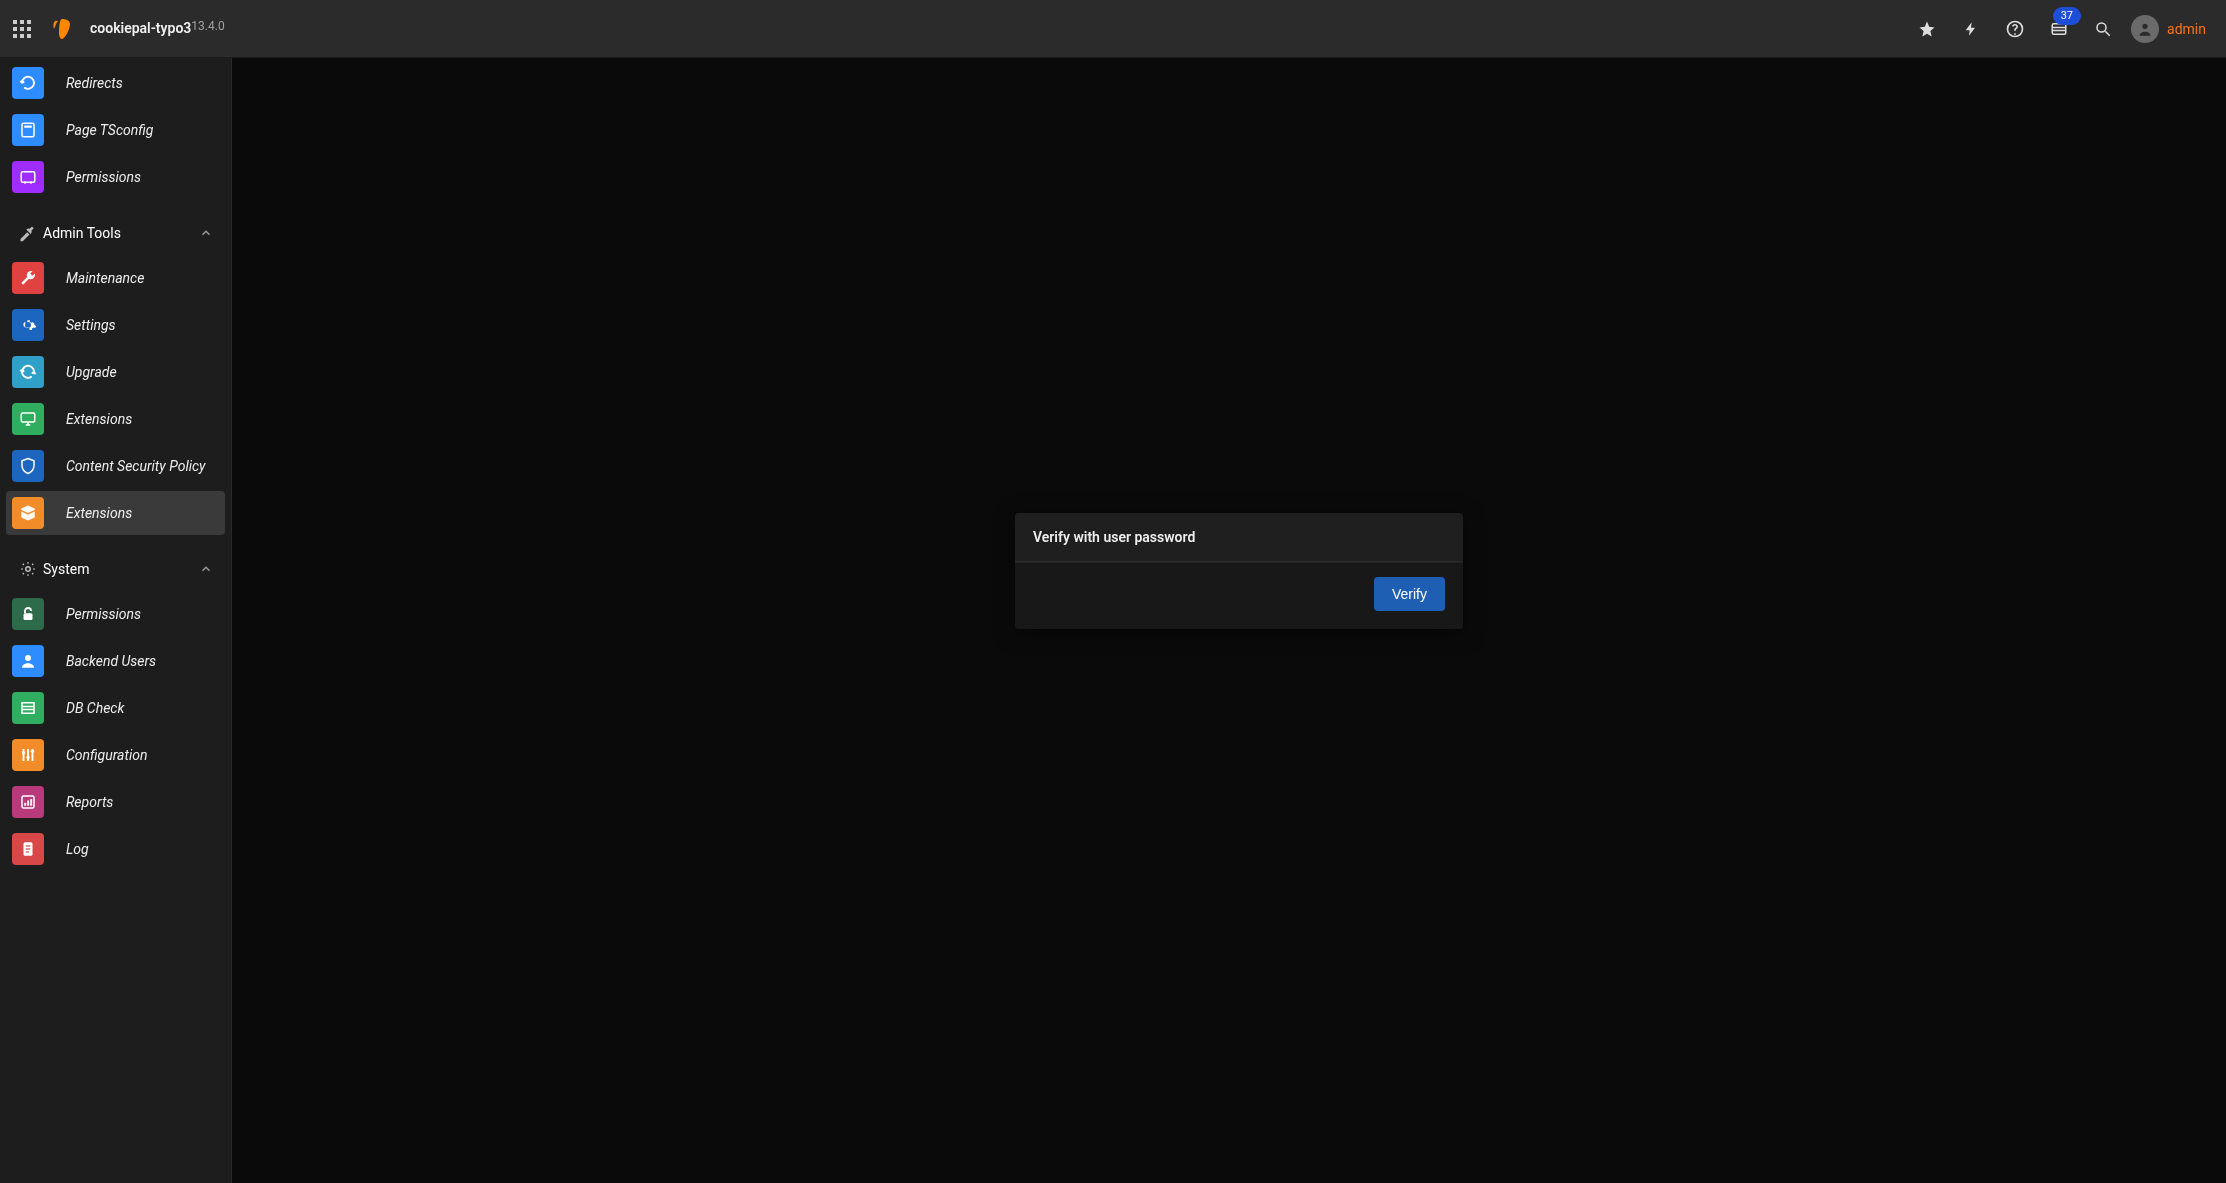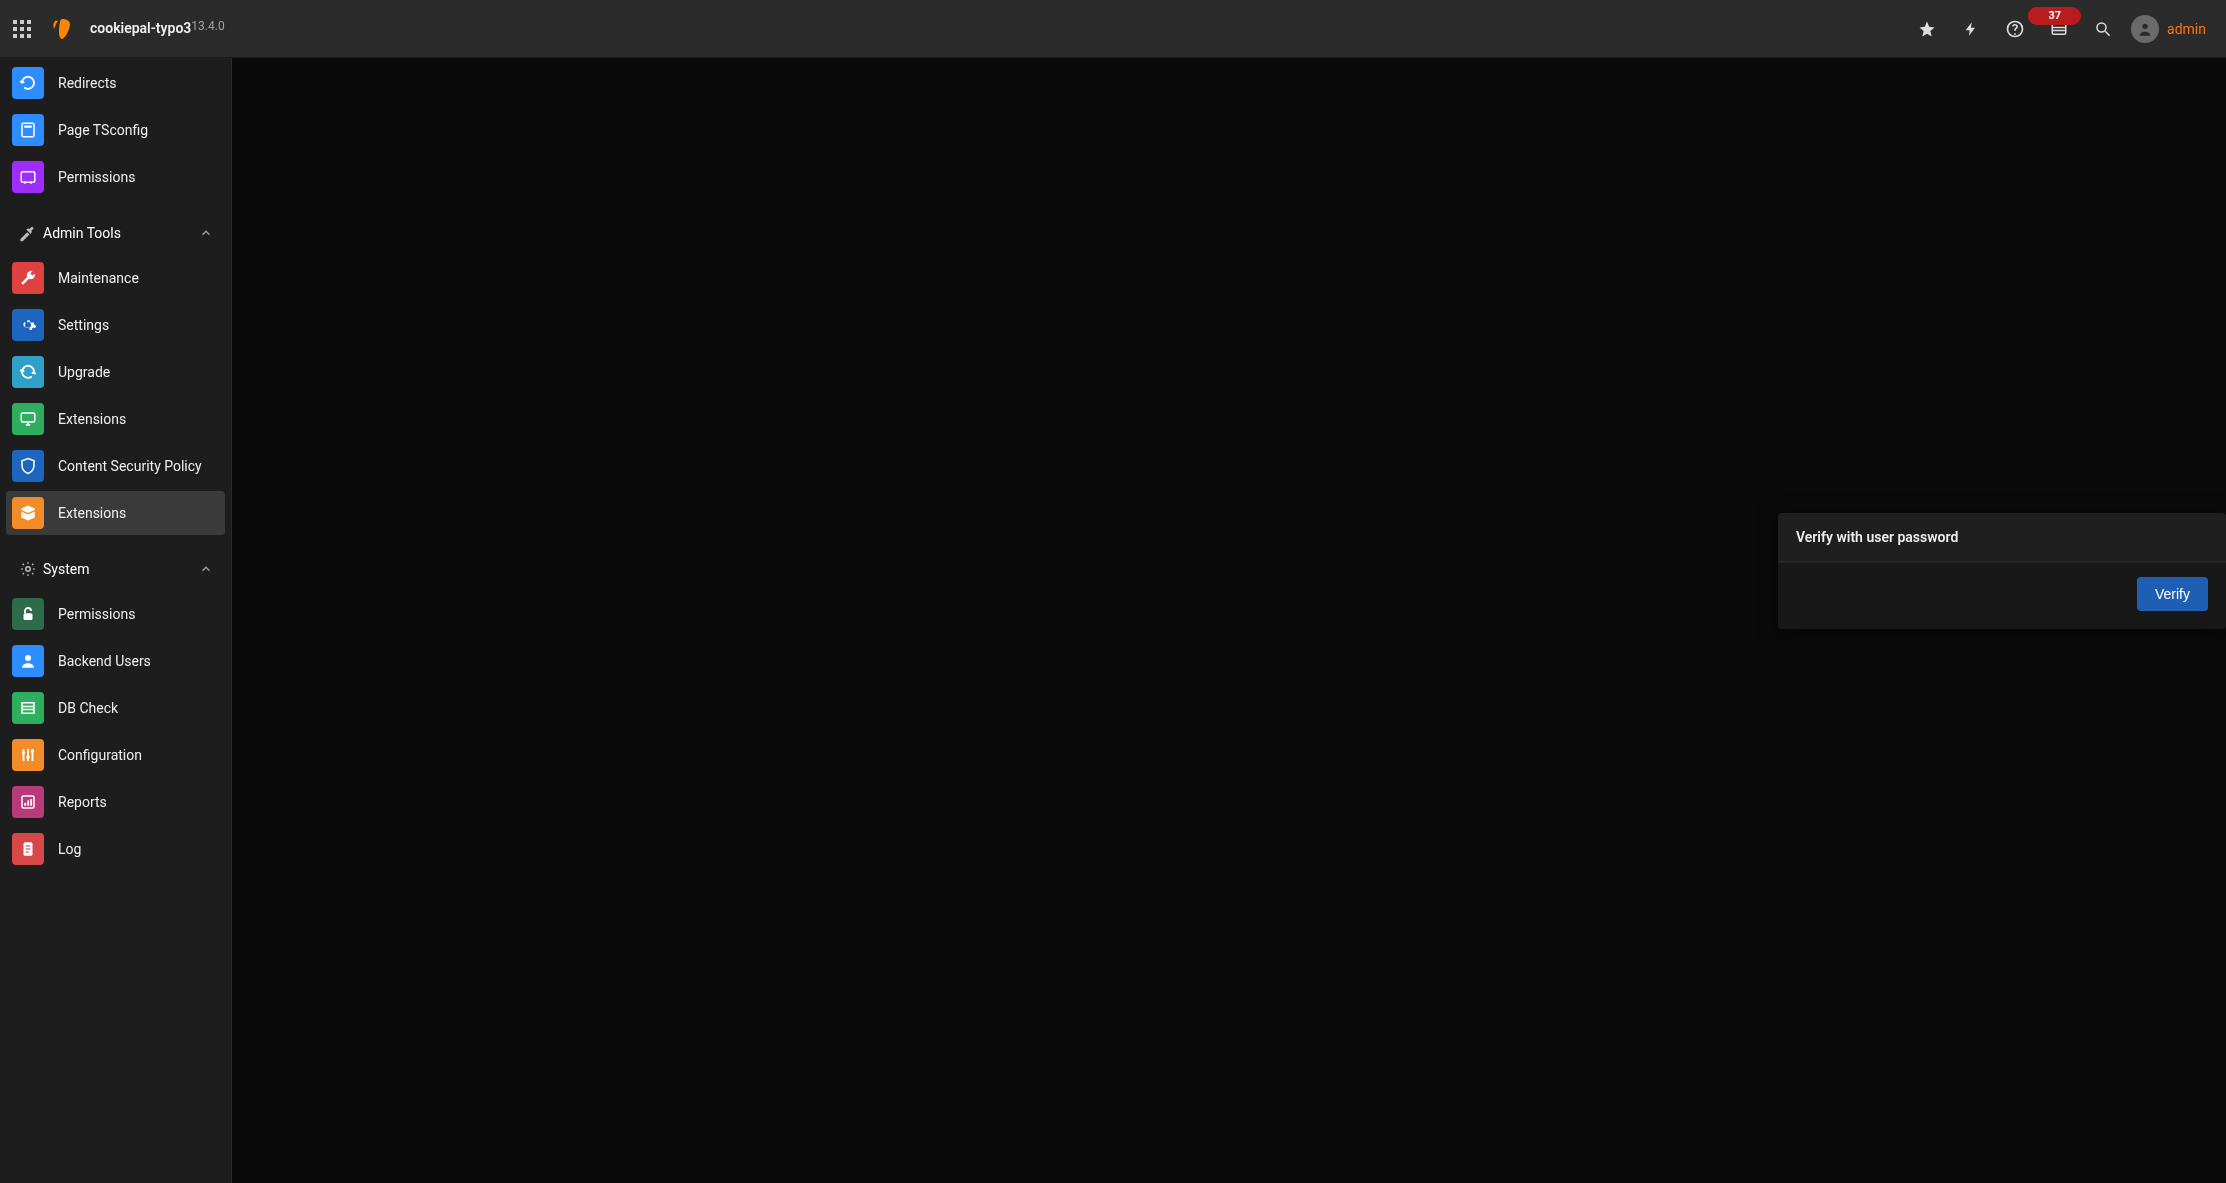--- a/index.html
+++ b/index.html
@@ -32,23 +32,23 @@
   .topbar-title { font-size:14px;font-weight:600;color:#f0f0f0; }
   .topbar-version { font-size:12px;color:#a0a0a0; }
   .topbar-spacer { flex:1; }
   .topbar-right { display:flex;align-items:center;gap:4px; }
   .topbar-icon-btn {
     width:40px;height:40px;display:flex;align-items:center;justify-content:center;
     color:#ddd;cursor:pointer;position:relative;border-radius:4px;
   }
   .topbar-badge {
     position:absolute;top:-2px;right:-2px;
-    background:#b91c1c;color:#fff;font-size:11px;font-weight:700;
+    background:#1d4ed8;color:#fff;font-size:11px;font-weight:400;
     min-width:22px;height:18px;border-radius:9px;
-    display:flex;align-items:center;justify-content:center;padding:0 20px;
+    display:flex;align-items:center;justify-content:center;padding:0 8px;
   }
   .topbar-user {
     display:flex;align-items:center;gap:8px;padding:0 8px 0 4px;
     cursor:pointer;border-radius:4px;height:40px;
   }
   .topbar-avatar {
     width:28px;height:28px;border-radius:50%;background:#6a6a6a;
     display:flex;align-items:center;justify-content:center;color:#1a1a1a;
   }
   .topbar-username { font-size:14px;color:#f97316; }
@@ -68,33 +68,33 @@
   .nav-group-header {
     display:flex;align-items:center;gap:5px;
     padding:10px 12px;margin-top:14px;
     cursor:pointer;color:#ffffff;
   }
   .nav-group-header .group-icon{width:20px;height:20px;display:flex;align-items:center;justify-content:center;color:#bbb;}
   .nav-group-header .group-label{flex:1;font-size:14px;}
   .nav-group-header .chevron{color:#999;}
 
   .nav-item {
-    display:flex;align-items:center;gap:14px;
-    padding:6px 6px;border-radius:4px;cursor:pointer;margin:3px 0;
+    display:flex;align-items:center;gap:22px;
+    padding:6px 6px;border-radius:4px;cursor:pointer;margin:3px 0;font-style:italic;
   }
   .nav-item.active { background:#3a3a3a; }
   .nav-item-icon {
     width:32px;height:32px;border-radius:4px;display:flex;align-items:center;justify-content:center;
     color:#fff;flex-shrink:0;
   }
   .nav-item-label { font-size:14px;color:#eee; }
 
   
   .main {
-    flex:1;background:#0a0a0a;position:relative;display:flex;align-items:center;justify-content:flex-end;margin-left:20px;
+    flex:1;background:#0a0a0a;position:relative;display:flex;align-items:center;justify-content:center;margin-left:20px;
   }
 
   
   .verify-card {
     width:448px;background:#1b1b1b;border-radius:4px;overflow:hidden;
     box-shadow:0 4px 20px rgba(0,0,0,0.5);
     transform:translateY(-50px);
   }
   .verify-header {
     padding:16px 18px;font-size:14px;font-weight:600;color:#eee;

